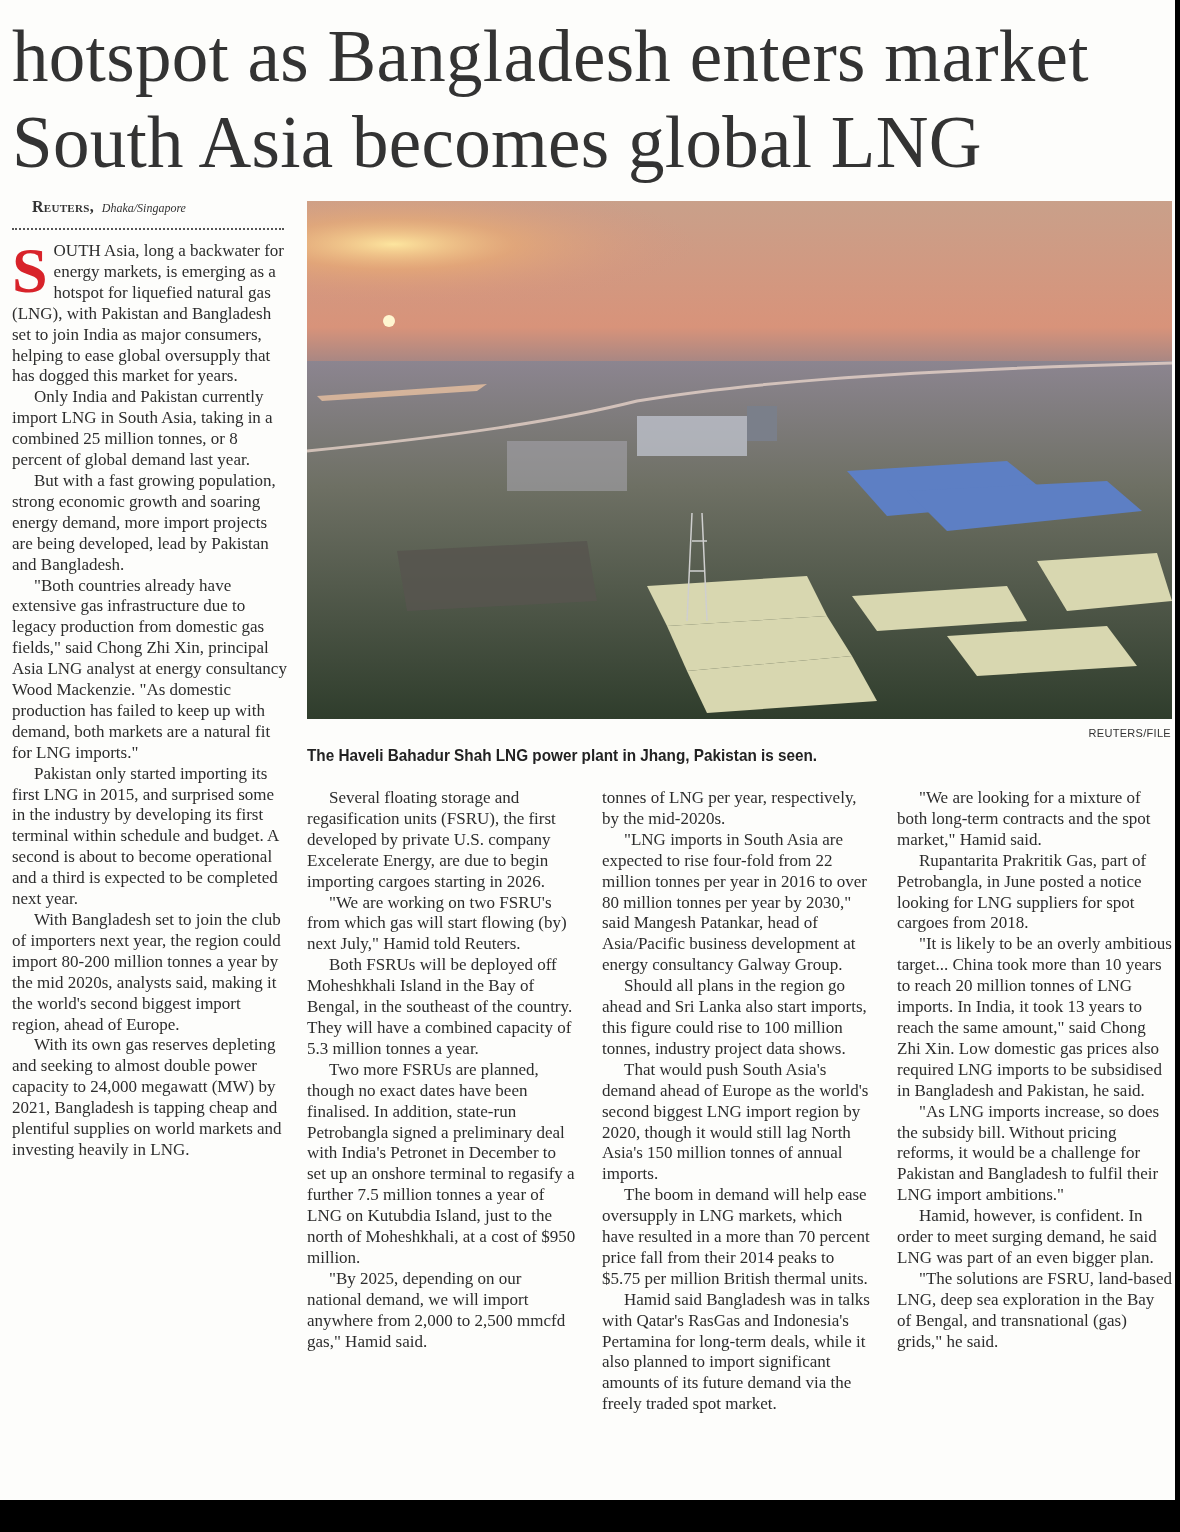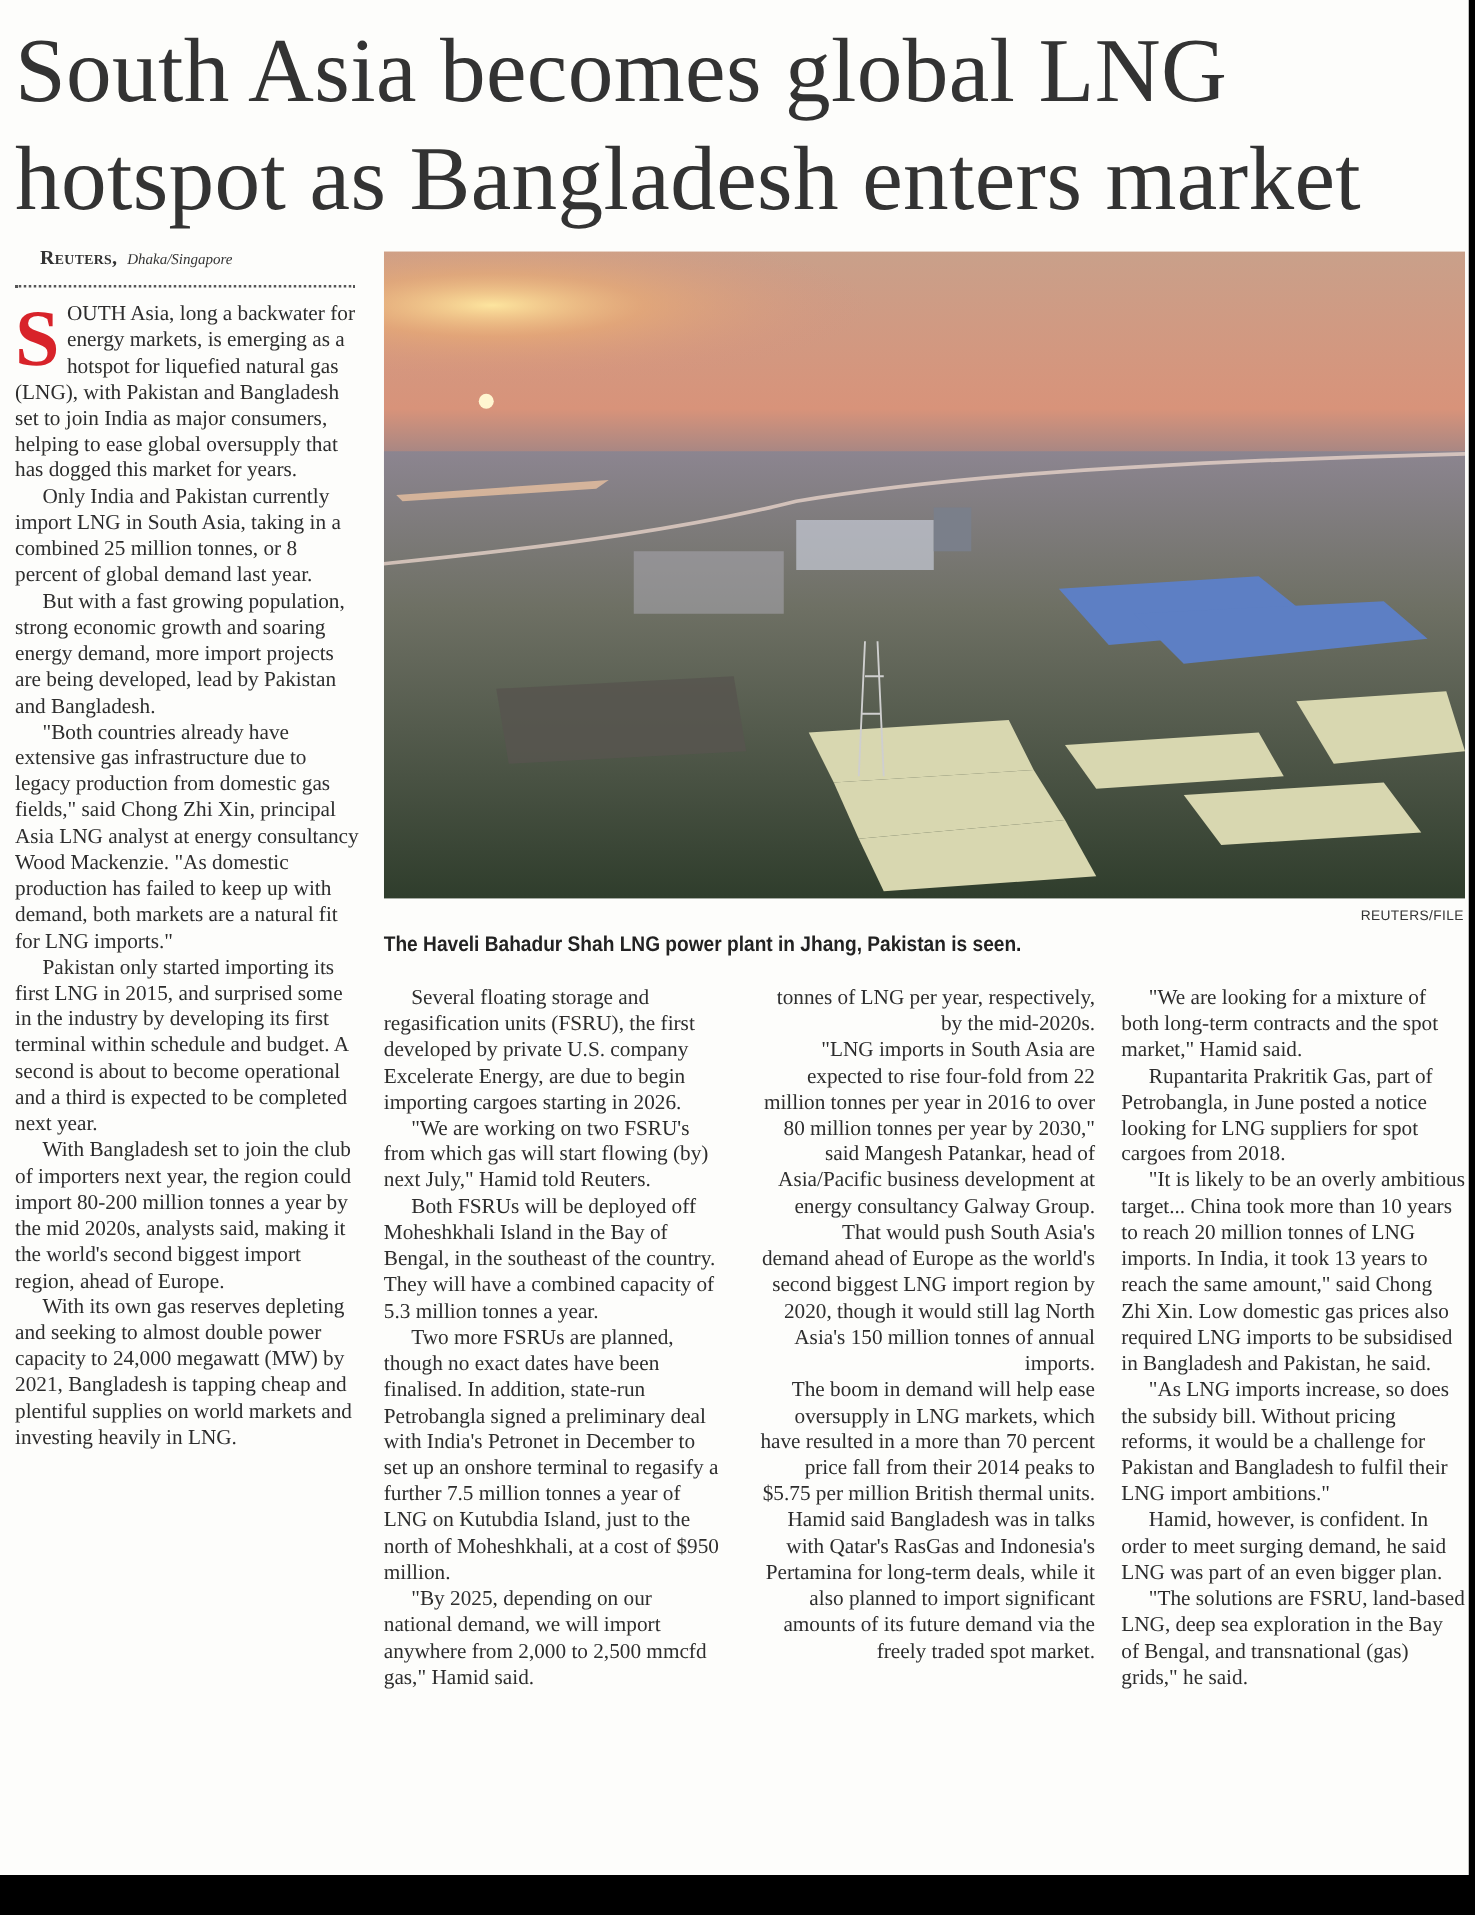--- a/index.html
+++ b/index.html
@@ -72,21 +72,21 @@
     }
     .col p {
       margin: 0;
       text-indent: 22px;
     }
     .col p.lead {
       text-indent: 0;
     }
     .col1 { left: 12px; top: 241px; width: 276px; }
     .col2 { left: 307px; top: 788px; width: 272px; }
-    .col3 { left: 602px; top: 788px; width: 274px; text-align: right; }
+    .col3 { left: 602px; top: 788px; width: 274px; }
     .col4 { left: 897px; top: 788px; width: 275px; }
     .dropcap {
       float: left;
       font-size: 64px;
       line-height: 52px;
       color: #d8232a;
       font-weight: bold;
       font-family: "Liberation Serif", "DejaVu Serif", serif;
       margin: 4px 6px 0 0;
       padding: 0;
@@ -121,22 +121,22 @@
       transform-origin: left top;
       white-space: nowrap;
     }
   </style>
 </head>
 <body>
 
 <div class="page">
 
   <h1 class="headline">
+    <div>hotspot as Bangladesh enters market</div>
     <div>South Asia becomes global LNG</div>
-    <div>hotspot as Bangladesh enters market</div>
   </h1>
 
   <div class="byline">
     <span class="agency">Reuters,</span>
     <span class="dateline">Dhaka/Singapore</span>
   </div>
   <div class="dotted-rule"></div>
 
   <div class="col col1">
     <p class="lead"><span class="dropcap">S</span><span>OUTH Asia, long a backwater for energy markets, is emerging as a hotspot for liquefied natural gas (LNG), with Pakistan and Bangladesh set to join India as major consumers, helping to ease global oversupply that has dogged this market for years.</span></p>
@@ -195,20 +195,21 @@
     <p>Several floating storage and regasification units (FSRU), the first developed by private U.S. company Excelerate Energy, are due to begin importing cargoes starting in 2026.</p>
     <p>"We are working on two FSRU's from which gas will start flowing (by) next July," Hamid told Reuters.</p>
     <p>Both FSRUs will be deployed off Moheshkhali Island in the Bay of Bengal, in the southeast of the country. They will have a combined capacity of 5.3 million tonnes a year.</p>
     <p>Two more FSRUs are planned, though no exact dates have been finalised. In addition, state-run Petrobangla signed a preliminary deal with India's Petronet in December to set up an onshore terminal to regasify a further 7.5 million tonnes a year of LNG on Kutubdia Island, just to the north of Moheshkhali, at a cost of $950 million.</p>
     <p>"By 2025, depending on our national demand, we will import anywhere from 2,000 to 2,500 mmcfd gas," Hamid said.</p>
   </div>
 
   <div class="col col3">
     <p class="lead">tonnes of LNG per year, respectively, by the mid-2020s.</p>
     <p>"LNG imports in South Asia are expected to rise four-fold from 22 million tonnes per year in 2016 to over 80 million tonnes per year by 2030," said Mangesh Patankar, head of Asia/Pacific business development at energy consultancy Galway Group.</p>
+    <p>Should all plans in the region go ahead and Sri Lanka also start imports, this figure could rise to 100 million tonnes, industry project data shows.</p>
     <p>That would push South Asia's demand ahead of Europe as the world's second biggest LNG import region by 2020, though it would still lag North Asia's 150 million tonnes of annual imports.</p>
     <p>The boom in demand will help ease oversupply in LNG markets, which have resulted in a more than 70 percent price fall from their 2014 peaks to $5.75 per million British thermal units.</p>
     <p>Hamid said Bangladesh was in talks with Qatar's RasGas and Indonesia's Pertamina for long-term deals, while it also planned to import significant amounts of its future demand via the freely traded spot market.</p>
   </div>
 
   <div class="col col4">
     <p>"We are looking for a mixture of both long-term contracts and the spot market," Hamid said.</p>
     <p>Rupantarita Prakritik Gas, part of Petrobangla, in June posted a notice looking for LNG suppliers for spot cargoes from 2018.</p>
     <p>"It is likely to be an overly ambitious target... China took more than 10 years to reach 20 million tonnes of LNG imports. In India, it took 13 years to reach the same amount," said Chong Zhi Xin. Low domestic gas prices also required LNG imports to be subsidised in Bangladesh and Pakistan, he said.</p>
     <p>"As LNG imports increase, so does the subsidy bill. Without pricing reforms, it would be a challenge for Pakistan and Bangladesh to fulfil their LNG import ambitions."</p>

